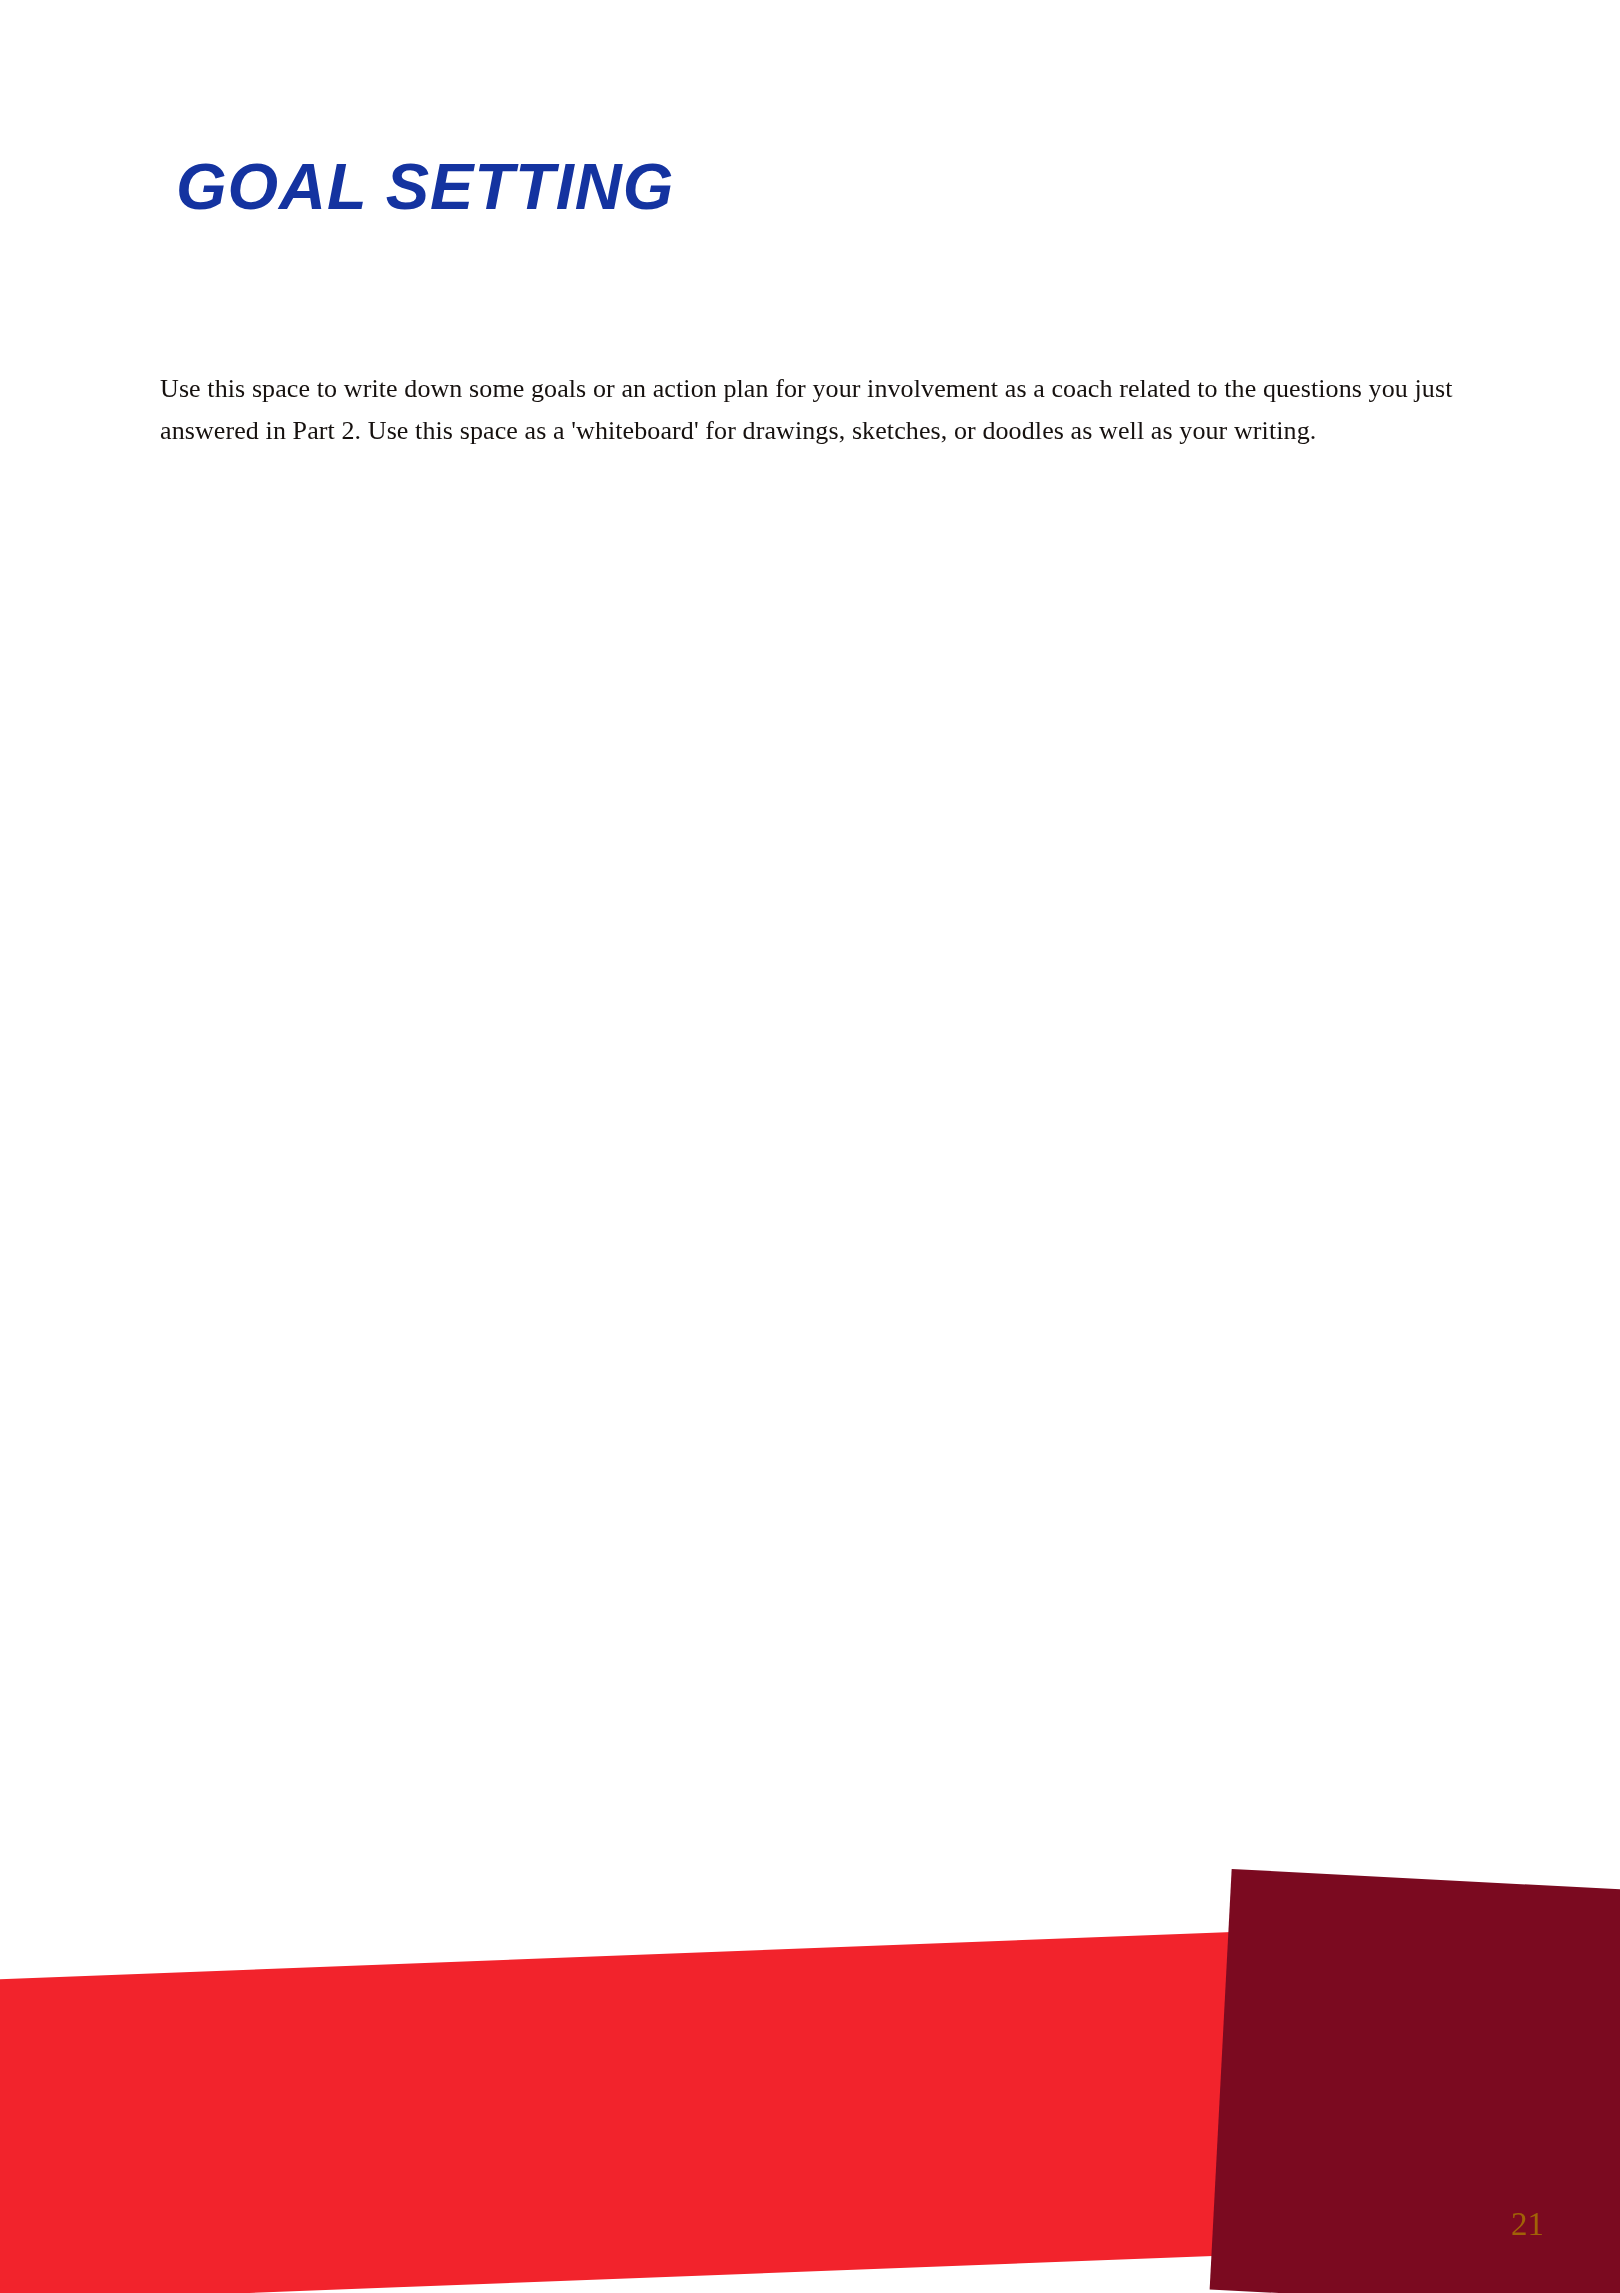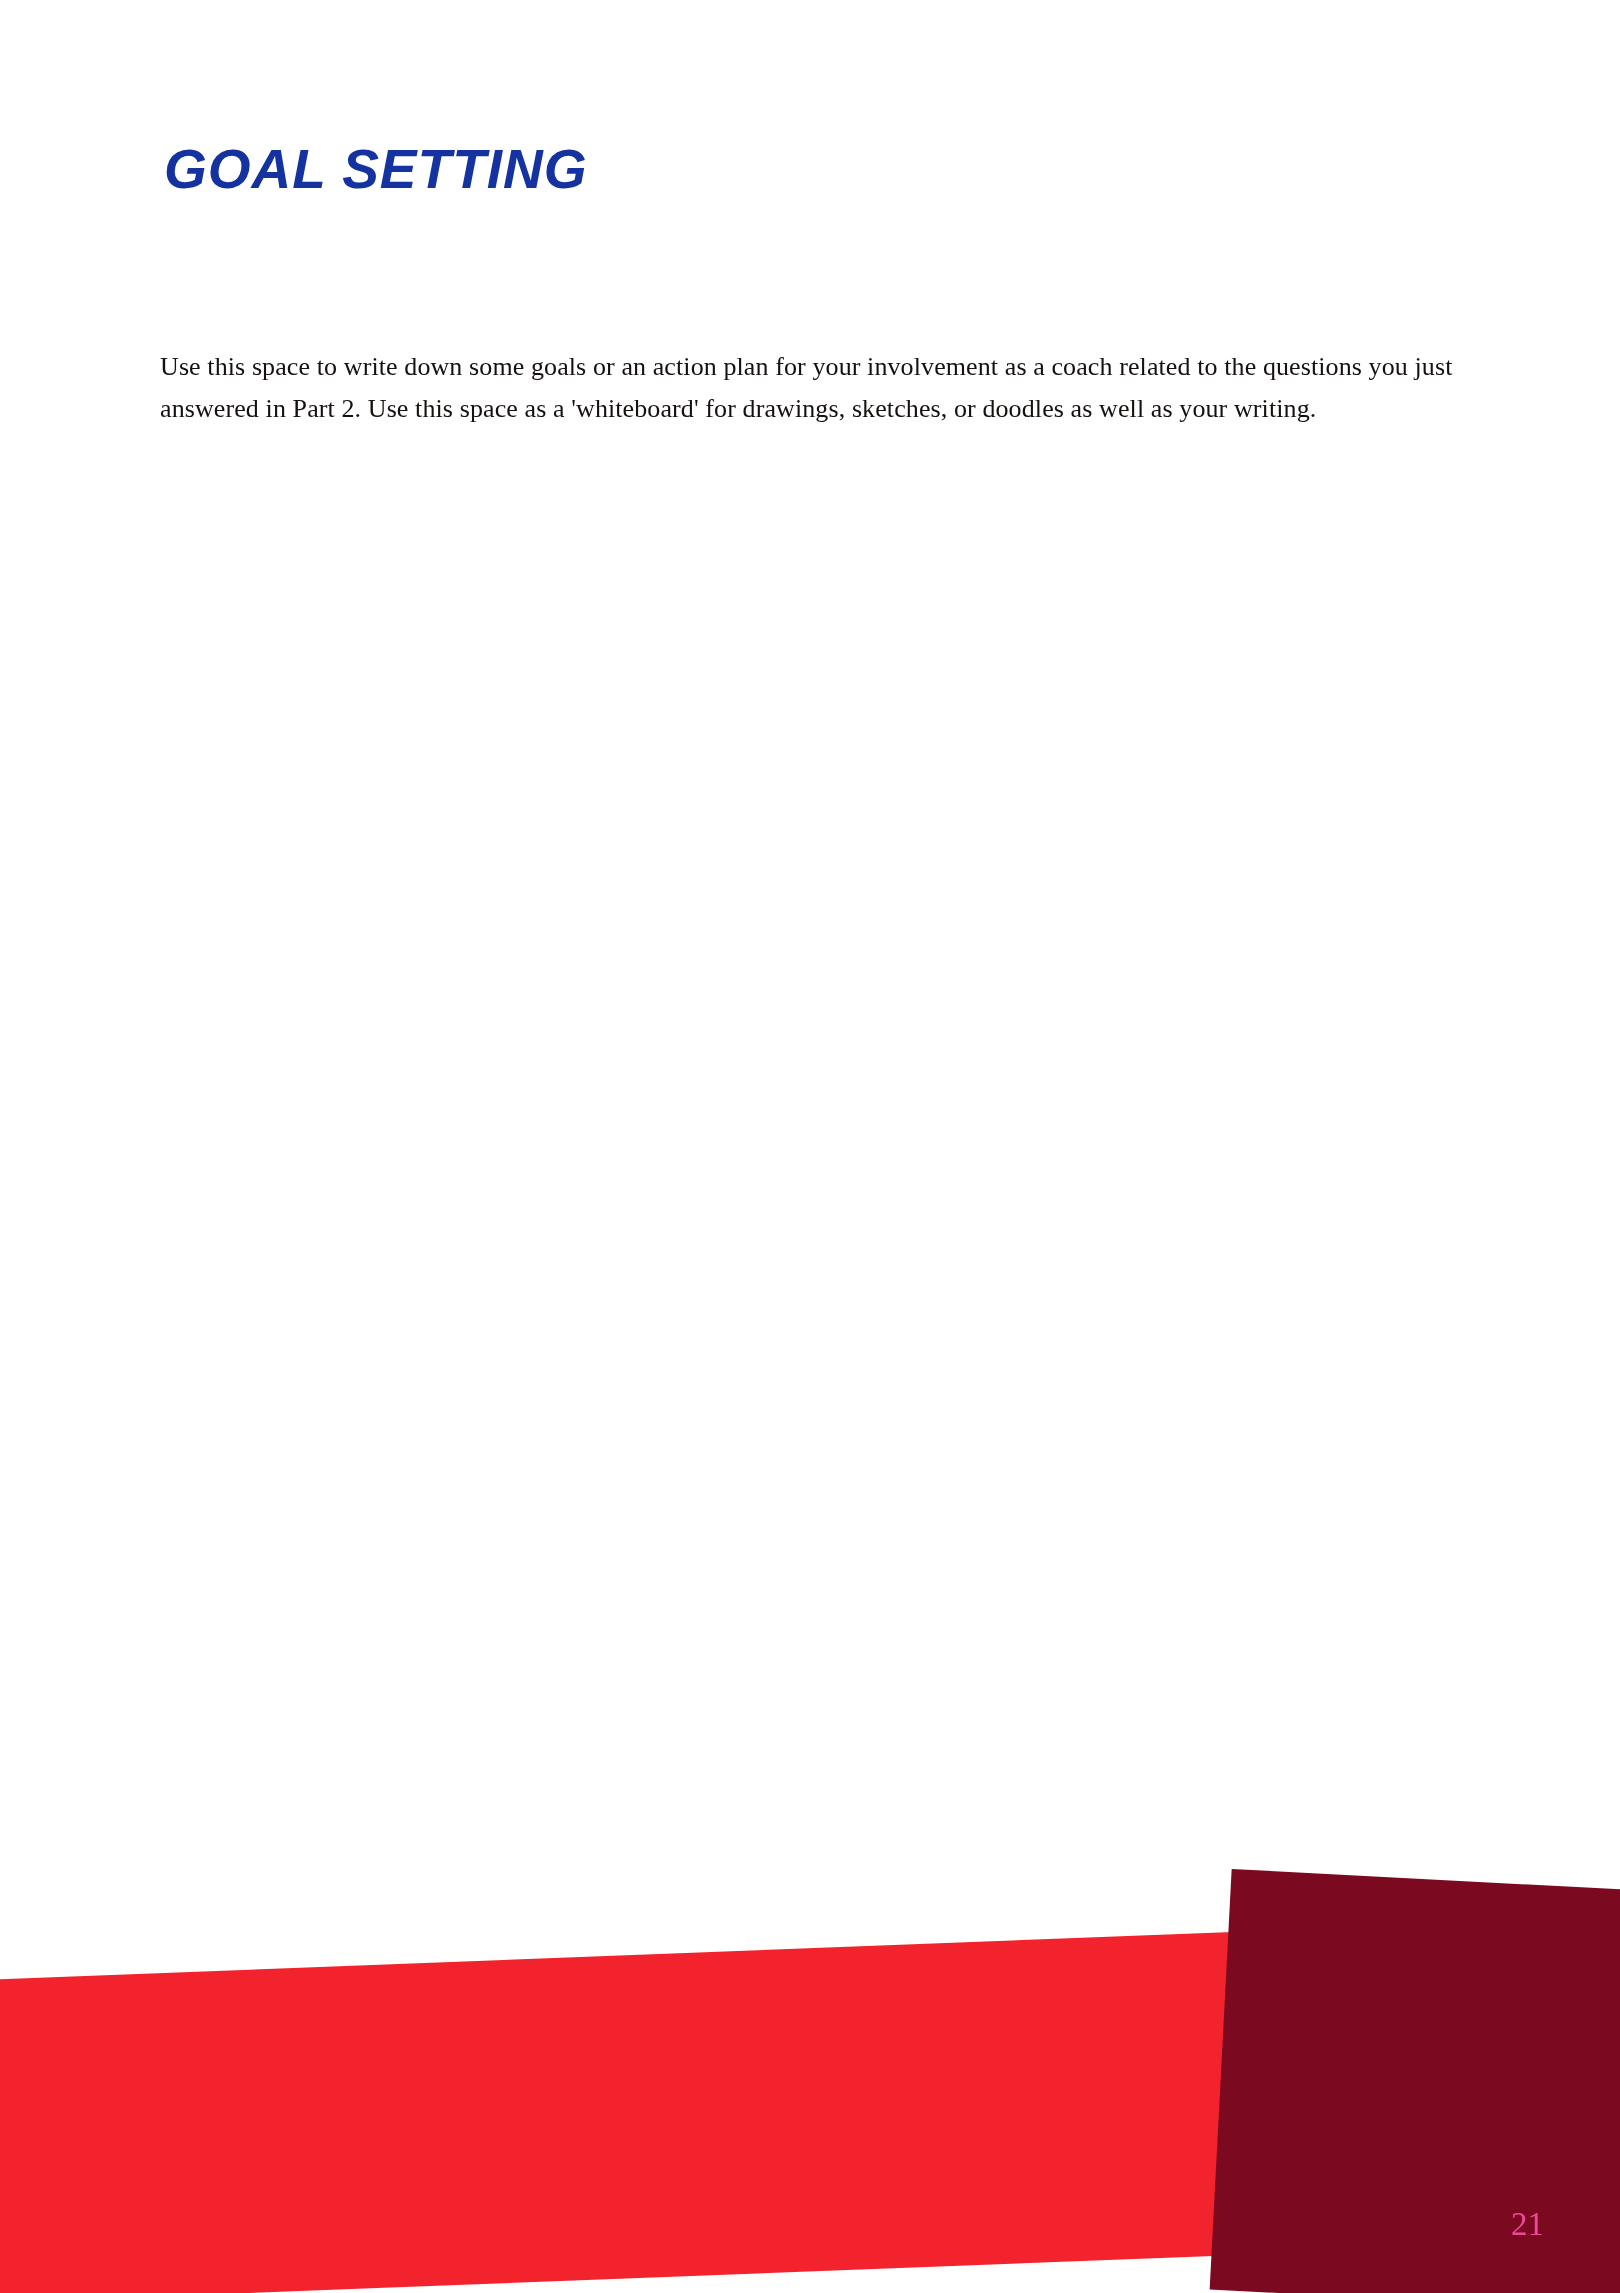--- a/index.html
+++ b/index.html
@@ -20,24 +20,24 @@
   .content {
     position: absolute;
     left: 160px;
     top: 137px;
     width: 1304px;
   }
   .page-title {
     font-family: "Liberation Sans", sans-serif;
     font-weight: bold;
     font-style: italic;
-    font-size: 55px;
+    font-size: 65px;
     letter-spacing: 1px;
     color: #1433a0;
-    margin: 4px;
+    margin: 16px;
     line-height: 1.05;
   }
   .body-text {
     margin-top: 147px;
     font-family: "Liberation Serif", serif;
     font-size: 26px;
     line-height: 1.62;
     color: #16110f;
     width: 1318px;
     letter-spacing: 0.1px;
@@ -62,21 +62,21 @@
     background: #7b0a20;
     transform: rotate(3deg);
     transform-origin: bottom right;
   }
   .page-number {
     position: absolute;
     right: 76px;
     bottom: 51px;
     font-family: "Liberation Serif", serif;
     font-size: 33px;
-    color: #ec4899;
+    color: #a16207;
     z-index: 5;
   }
 </style>
 </head>
 <body>
 
 <div class="page">
 
   <div class="content">
     <h1 class="page-title">GOAL SETTING</h1>

